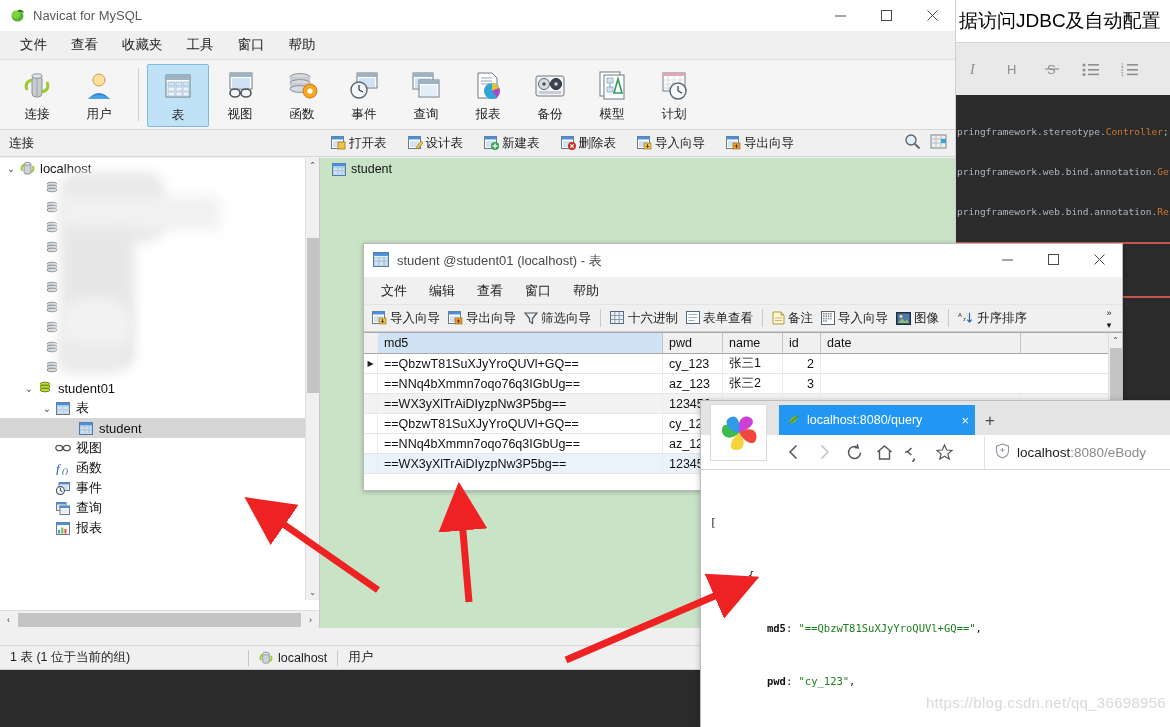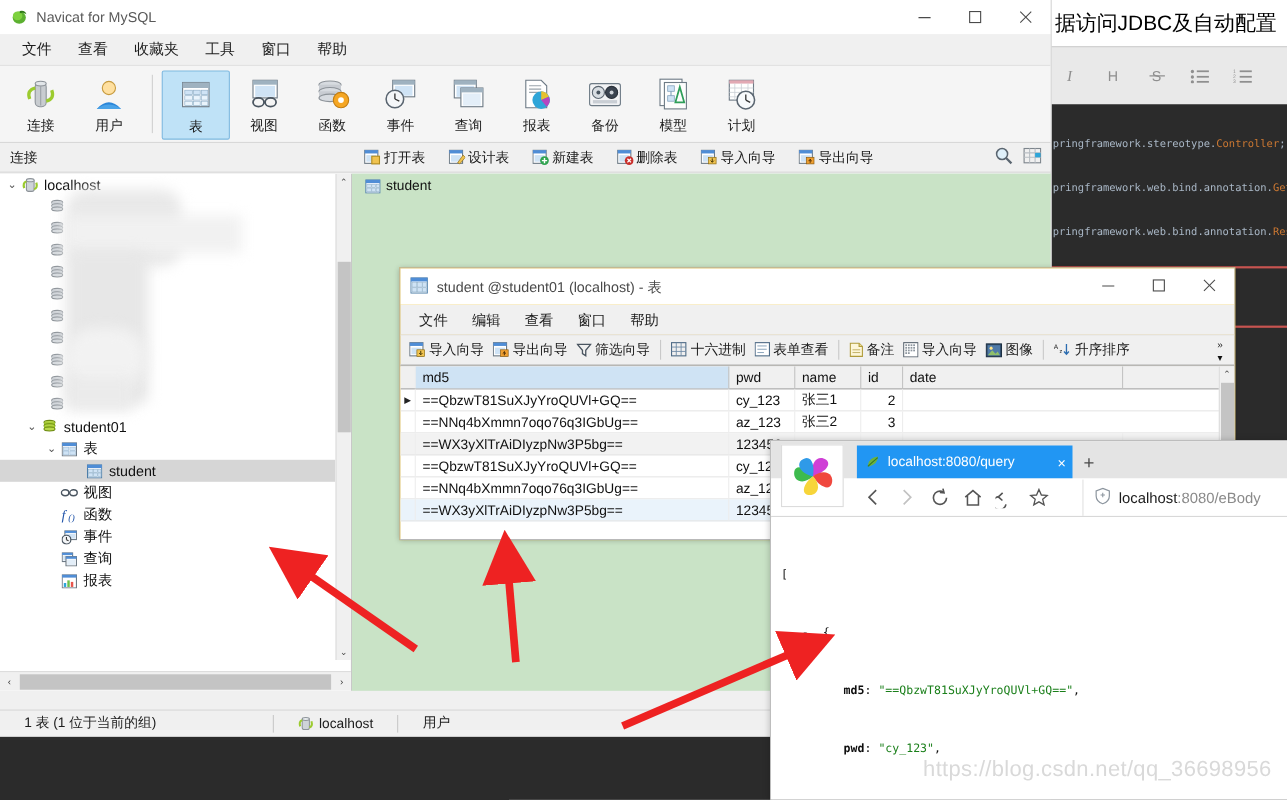--- a/index.html
+++ b/index.html
@@ -103,21 +103,21 @@
   
   #content-pane { flex:1; background:#c9e3c6; position:relative; }
   #tab-strip { height:22px; background:#c9e3c6; display:flex; align-items:center;
      padding-left:6px; }
   .ctab { display:flex; align-items:center; gap:5px; font-size:12.5px; color:#111;
      padding:2px 6px; }
 
   #nv-statusbar { position:absolute; left:0; right:0; bottom:0; height:24px;
      background:#f0f0f0; border-top:1px solid #d8d8d8; display:flex; align-items:center;
      font-size:12.5px; color:#1c1c1c; }
-  #nv-statusbar .seg { padding:0 22px; display:flex; align-items:center; gap:5px; height:100%; }
+  #nv-statusbar .seg { padding:0 10px; display:flex; align-items:center; gap:5px; height:100%; }
   #nv-statusbar .vsep { width:1px; height:16px; background:#c8c8c8; }
 
   
   #twin {
     position:absolute; left:363px; top:243px; width:760px; height:248px;
     background:#eab308; border:1px solid #b9b9b9;
     box-shadow:0 1px 5px rgba(0,0,0,0.25);
   }
   #tw-titlebar { height:33px; background:#fff; display:flex; align-items:center;
      position:relative; }
@@ -189,21 +189,21 @@
   #br-url b { color:#1c1c1c; font-weight:normal; }
 
   #br-content { position:absolute; left:0; right:0; top:70px; bottom:0; background:#fff;
      font-family:"DejaVu Sans Mono","Liberation Mono",monospace; font-size:10.5px;
      line-height:17.6px; padding:8px 0 0 9px; overflow:hidden; white-space:pre; color:#111; }
   #br-content .jl { height:17.6px; }
   .j-key { color:#0e0e0e; font-weight:bold; }
   .j-str { color:#1a7f1a; }
   .j-pun { color:#111; }
   .j-tog { color:#555; }
-  #watermark { position:absolute; right:14px; bottom:16px; font-size:20px; color:#d9d9d9;
+  #watermark { position:absolute; right:4px; bottom:16px; font-size:15px; color:#d9d9d9;
      font-family:"Liberation Sans",sans-serif; letter-spacing:0.3px; }
 
   
   #arrows { position:absolute; inset:0; pointer-events:none; z-index:50; }
 
   .blurshape{ position:absolute; background:#ececec; filter:blur(6px); }
 </style>
 </head>
 <body>
 

